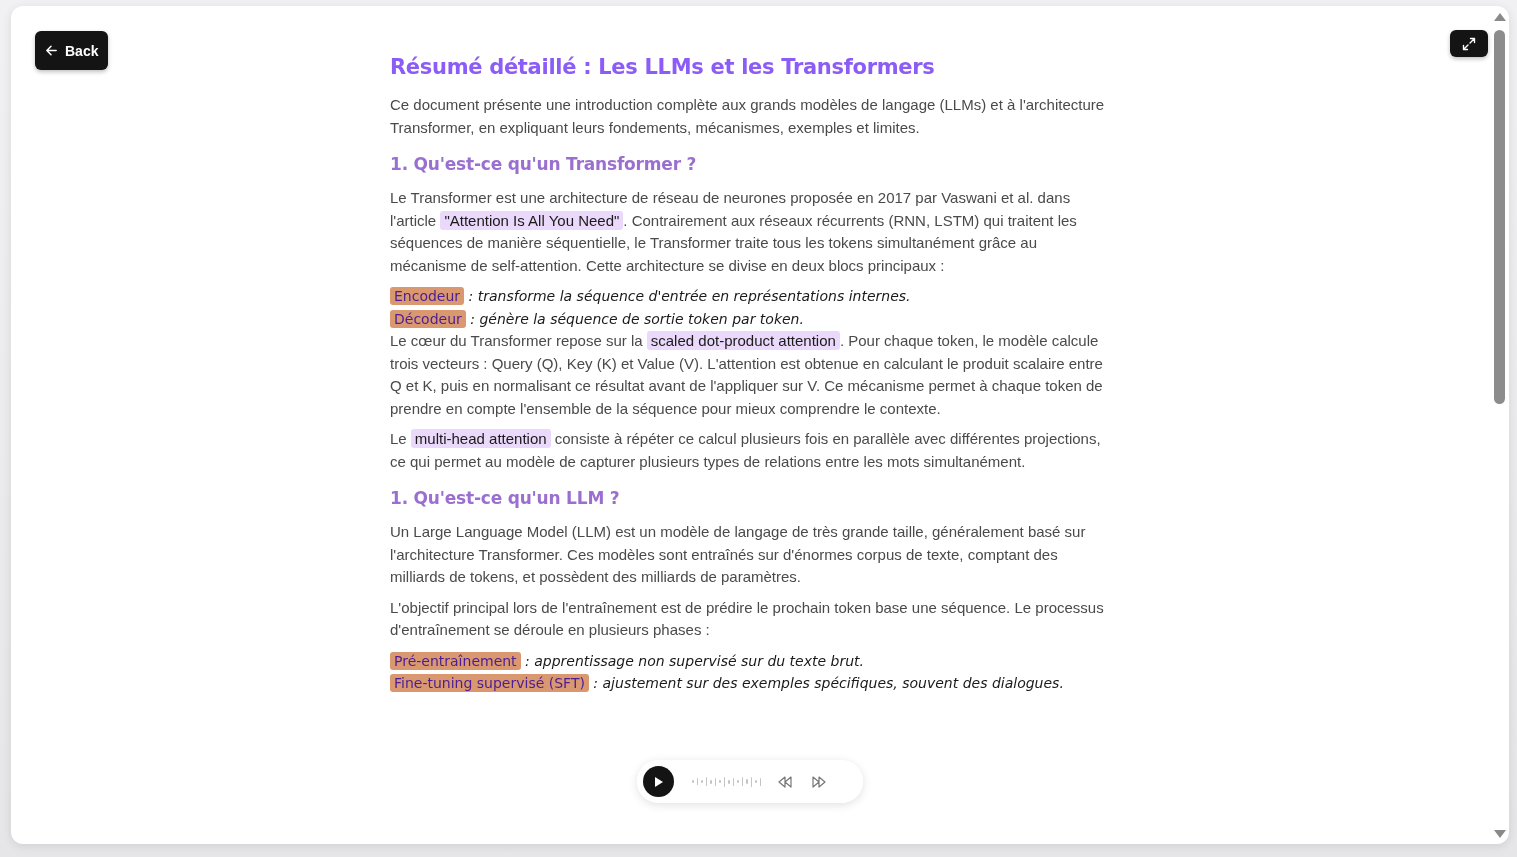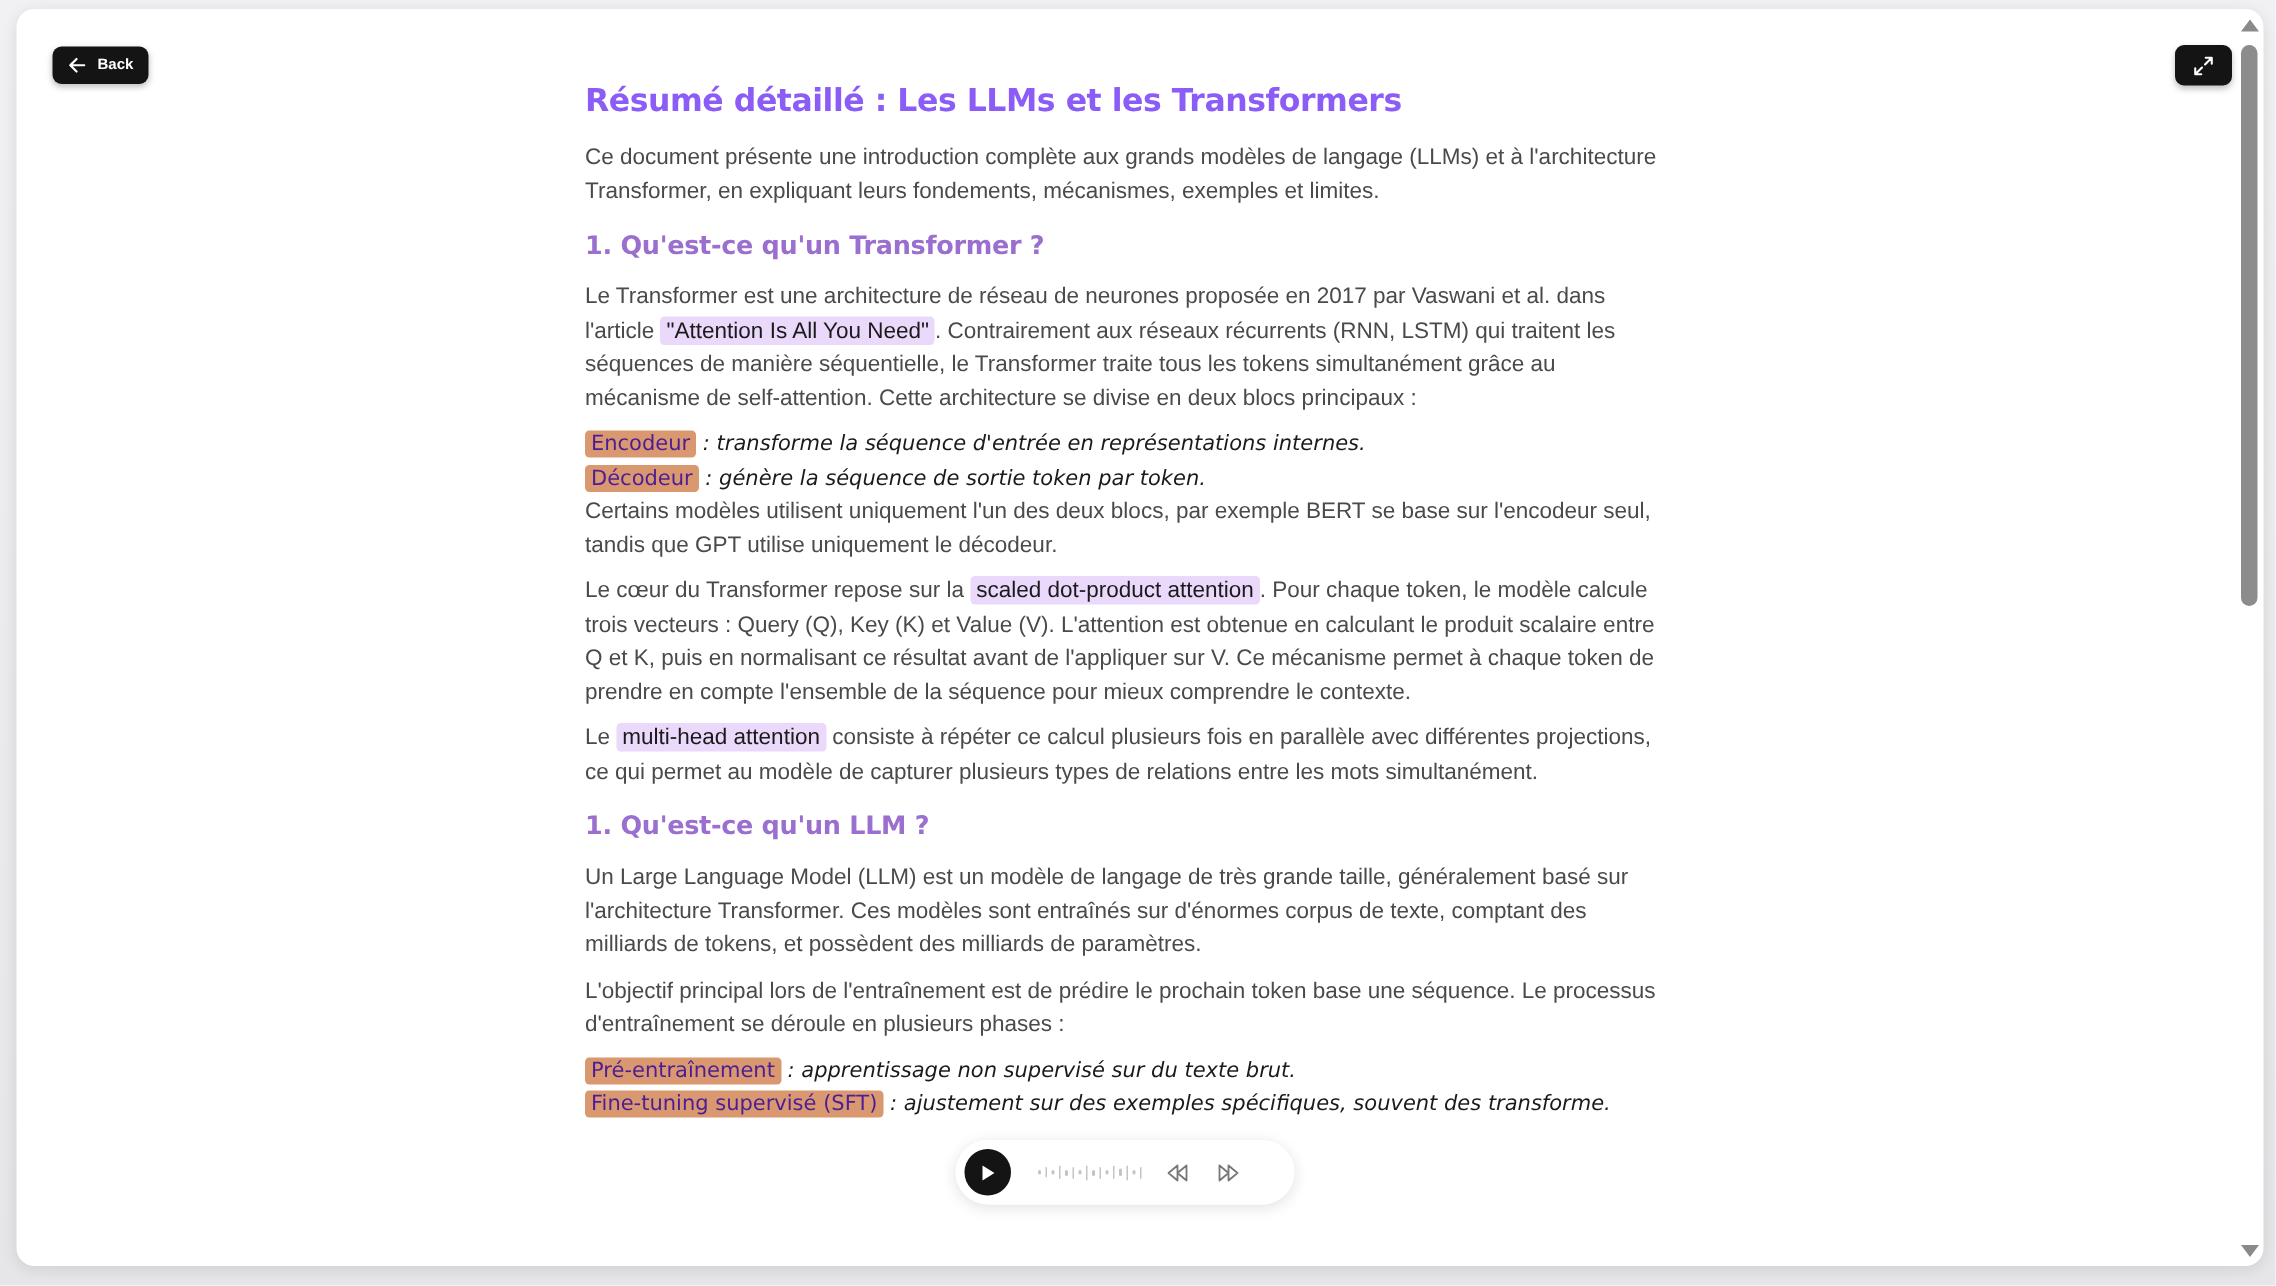--- a/index.html
+++ b/index.html
@@ -14,29 +14,29 @@
       left: 11px; top: 6px;
       width: 1498px; height: 838px;
       background: #ffffff;
       border-radius: 12px;
       box-shadow: 0 2px 10px rgba(0,0,0,0.10);
       overflow: hidden;
     }
     .back-btn {
       position: absolute;
       left: 24px; top: 25px;
-      height: 25px;
+      height: 39px;
       padding: 0 10px 0 10px;
       background: #141414;
       color: #fff;
       border-radius: 6px;
       display: flex; align-items: center; gap: 7px;
       font-family: "Liberation Sans", sans-serif;
       font-weight: bold;
-      font-size: 10px;
+      font-size: 14px;
       box-shadow: 0 2px 4px rgba(0,0,0,0.25);
       cursor: pointer;
     }
     .back-btn svg { width: 13px; height: 13px; }
     .expand-btn {
       position: absolute;
       right: 21px; top: 24px;
       width: 38px; height: 27px;
       background: #141414;
       border-radius: 6px;
@@ -172,30 +172,29 @@
   </div>
 
   <div class="content">
     <h1 class="doc-title">Résumé détaillé : Les LLMs et les Transformers</h1>
     <p class="para">Ce document présente une introduction complète aux grands modèles de langage (LLMs) et à l'architecture Transformer, en expliquant leurs fondements, mécanismes, exemples et limites.</p>
 
     <h2 class="h2">1. Qu'est-ce qu'un Transformer ?</h2>
     <p class="para"><span>Le Transformer est une architecture de réseau de neurones proposée en 2017 par Vaswani et al. dans l'article </span><span class="hl">"Attention Is All You Need"</span><span>. Contrairement aux réseaux récurrents (RNN, LSTM) qui traitent les séquences de manière séquentielle, le Transformer traite tous les tokens simultanément grâce au mécanisme de self-attention. Cette architecture se divise en deux blocs principaux :</span></p>
     <div class="bullet-line"><span class="tag">Encodeur</span><span class="desc"> : transforme la séquence d'entrée en représentations internes.</span></div>
     <div class="bullet-line"><span class="tag">Décodeur</span><span class="desc"> : génère la séquence de sortie token par token.</span></div>
-    <p class="para">Certains modèles utilisent uniquement l'un des deux blocs, par exemple BERT se base sur l'encodeur seul, tandis que GPT utilise uniquement le décodeur.</p>
 
     <p class="para"><span>Le cœur du Transformer repose sur la </span><span class="hl">scaled dot-product attention</span><span>. Pour chaque token, le modèle calcule trois vecteurs : Query (Q), Key (K) et Value (V). L'attention est obtenue en calculant le produit scalaire entre Q et K, puis en normalisant ce résultat avant de l'appliquer sur V. Ce mécanisme permet à chaque token de prendre en compte l'ensemble de la séquence pour mieux comprendre le contexte.</span></p>
     <p class="para"><span>Le </span><span class="hl">multi-head attention</span><span> consiste à répéter ce calcul plusieurs fois en parallèle avec différentes projections, ce qui permet au modèle de capturer plusieurs types de relations entre les mots simultanément.</span></p>
 
     <h2 class="h2">1. Qu'est-ce qu'un LLM ?</h2>
     <p class="para">Un Large Language Model (LLM) est un modèle de langage de très grande taille, généralement basé sur l'architecture Transformer. Ces modèles sont entraînés sur d'énormes corpus de texte, comptant des milliards de tokens, et possèdent des milliards de paramètres.</p>
     <p class="para">L'objectif principal lors de l'entraînement est de prédire le prochain token base une séquence. Le processus d'entraînement se déroule en plusieurs phases :</p>
     <div class="bullet-line"><span class="tag">Pré-entraînement</span><span class="desc"> : apprentissage non supervisé sur du texte brut.</span></div>
-    <div class="bullet-line"><span class="tag">Fine-tuning supervisé (SFT)</span><span class="desc"> : ajustement sur des exemples spécifiques, souvent des transforme.</span></div>
+    <div class="bullet-line"><span class="tag">Fine-tuning supervisé (SFT)</span><span class="desc"> : ajustement sur des exemples spécifiques, souvent des dialogues.</span></div>
   </div>
 
   <div class="scrollbar">
     <div class="scroll-up"></div>
     <div class="scroll-thumb"></div>
     <div class="scroll-down"></div>
   </div>
 </div>
 
 <div class="player">

